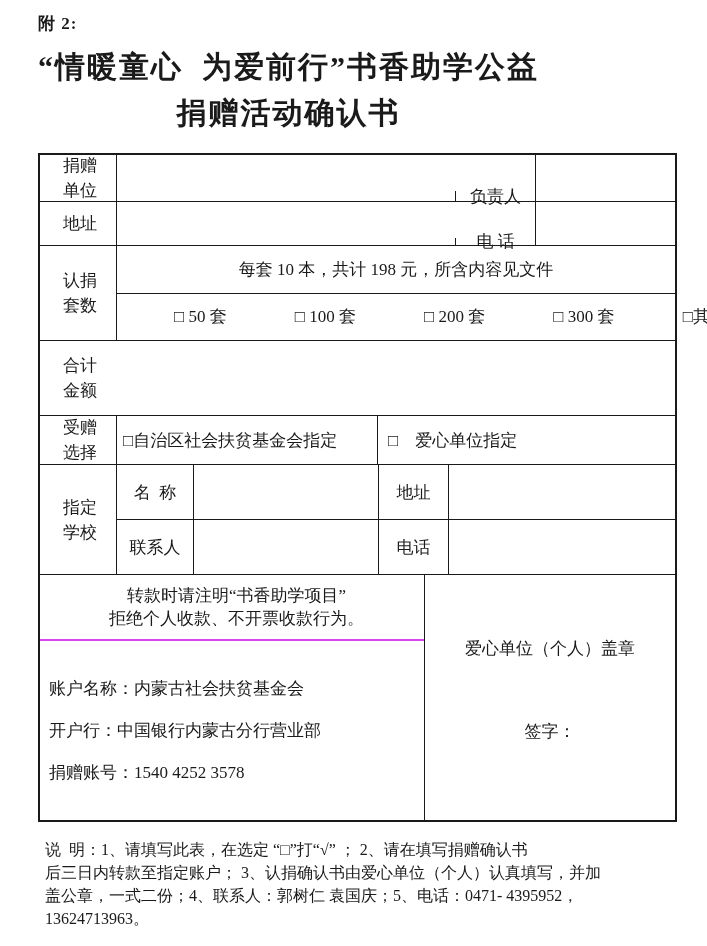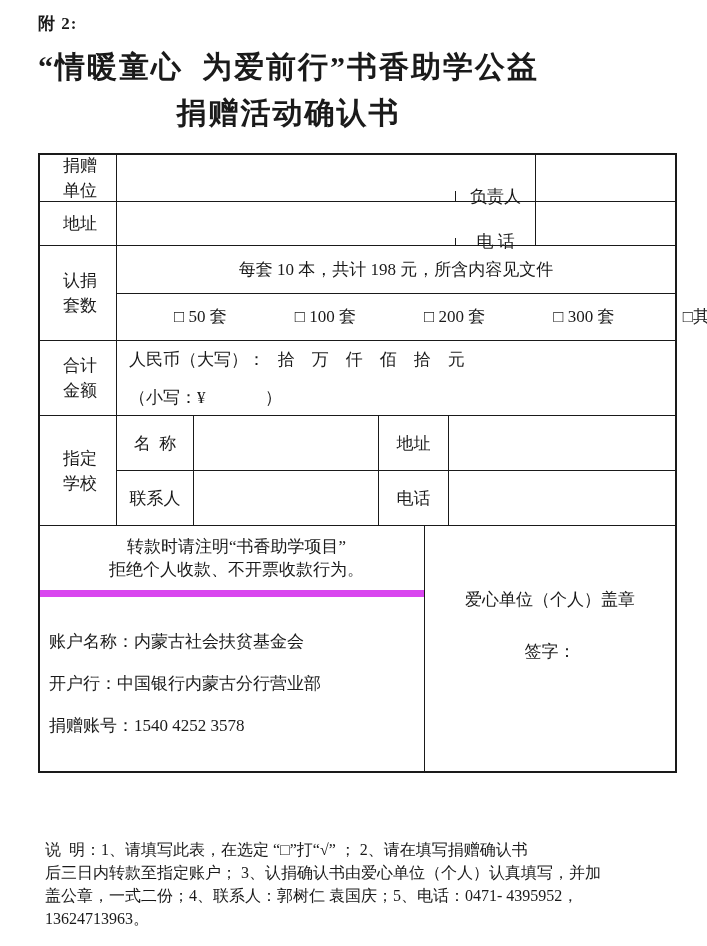--- a/index.html
+++ b/index.html
@@ -50,21 +50,21 @@
   .wrap2 { display:block; width:38px; text-align:right; line-height:25px; }
   .left { justify-content:flex-start; }
   .opt-row { padding-left:9px; gap:20px; }
   .opt { white-space:pre;margin-left:48px; }
   .other-unit { margin-left:55px; }
   .amt-cell { flex-direction:column; align-items:flex-start; justify-content:center; gap:15px; padding-left:12px; }
   .opt1 { padding-left:6px; }
   .opt2 { padding-left:10px; }
   .notice-cell { height:64px; flex:none; flex-direction:column; justify-content:center; line-height:23px; text-align:center; border-left:none;margin-left:9px; }
   .account-cell { flex:1; flex-direction:column; align-items:flex-start; justify-content:center; line-height:42px; padding-left:9px; border-left:none; }
-  .seal-cell { flex-direction:column; justify-content:flex-start; padding-top:62px; gap:29px; }
+  .seal-cell { flex-direction:column; justify-content:flex-start; padding-top:62px; gap:60px; }
   .notes {
     position:absolute; left:45px; top:838px; width:615px;
     font-size:16px; line-height:23px;
   }
   .notes div { white-space:pre; }
 </style>
 </head>
 <body>
 
 <div class="page">
@@ -114,26 +114,29 @@
             <span class="other-unit">套</span>
           </div>
         </div>
       </div>
     </div>
 
     <div class="tr" style="height:75px">
       <div class="td w78">
         <span class="wrap2">合计金额</span>
       </div>
-      <div class="td grow amt-cell">
-        <div class="pre">人民币（大写）：   拾    万    仟    佰    拾    元</div>
-        <div class="pre">（小写：¥              ）</div>
-      </div>
     </div>
 
+    <div class="tr" style="height:49px">
+      <div class="td w78">
+        <span class="wrap2">受赠选择</span>
+      </div>
+      <div class="td w261 left opt1 pre">□自治区社会扶贫基金会指定</div>
+      <div class="td grow left opt2 pre">□    爱心单位指定</div>
+    </div>
 
     <div class="tr" style="height:110px">
       <div class="td w78">
         <span class="wrap2">指定学校</span>
       </div>
       <div class="stack">
         <div class="srow">
           <div class="td w76 pre">名  称</div>
           <div class="td w185"></div>
           <div class="td w70">地址</div>
@@ -147,21 +150,21 @@
         </div>
       </div>
     </div>
 
     <div class="tr" style="height:246px">
       <div class="stack w384" style="border-left:none">
         <div class="td notice-cell">
           <div>转款时请注明“书香助学项目”</div>
           <div>拒绝个人收款、不开票收款行为。</div>
         </div>
-        <div class="td account-cell" style="border-top:7px solid #d946ef">
+        <div class="td account-cell" style="border-top:2px solid #d946ef">
           <div class="pre">账户名称：内蒙古社会扶贫基金会</div>
           <div class="pre">开户行：中国银行内蒙古分行营业部</div>
           <div class="pre">捐赠账号：1540 4252 3578</div>
         </div>
       </div>
       <div class="td grow seal-cell">
         <div>爱心单位（个人）盖章</div>
         <div>签字：</div>
       </div>
     </div>

